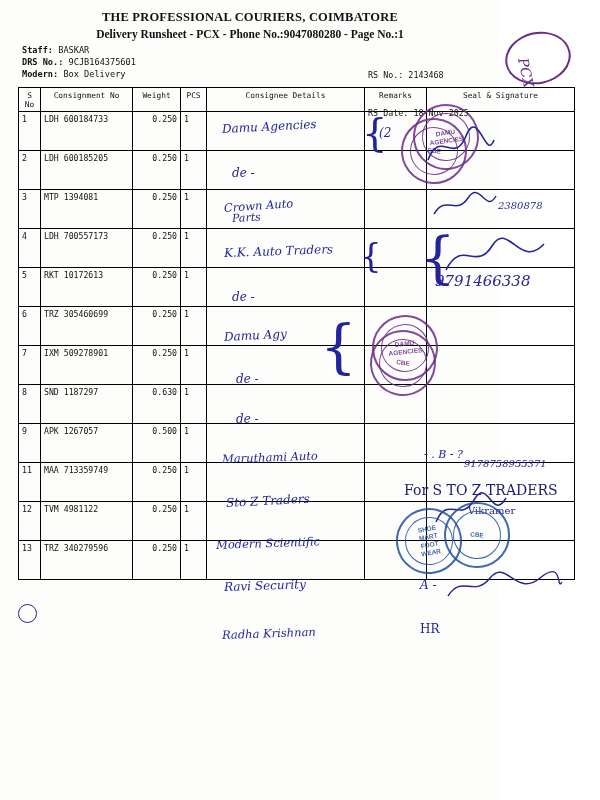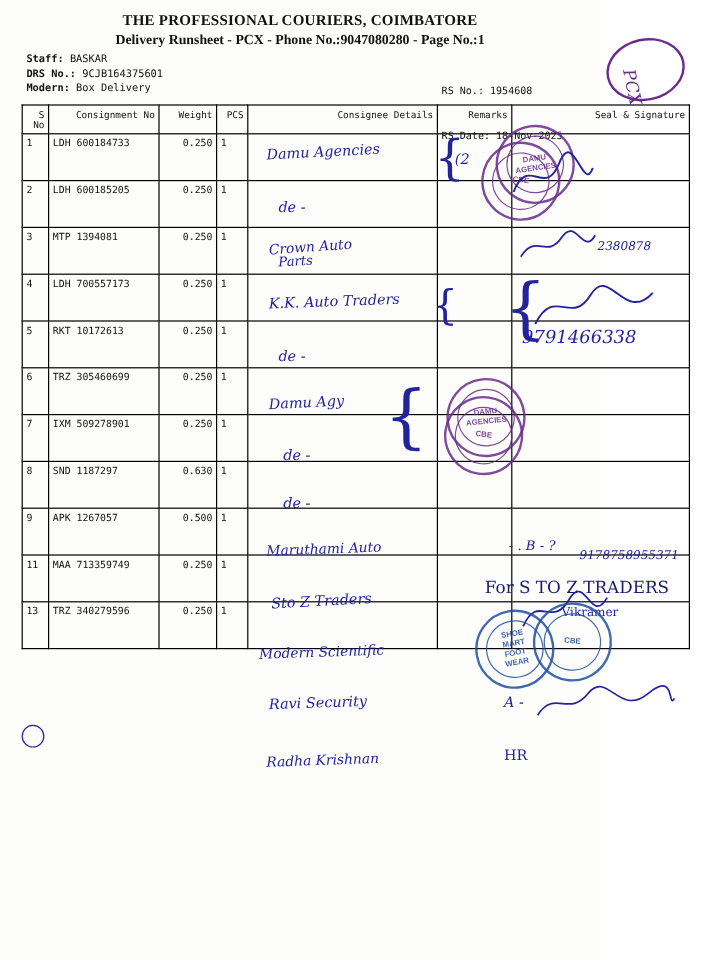--- a/index.html
+++ b/index.html
@@ -64,21 +64,21 @@
     border: 1px solid #000;
     font-size: 8.2px;
     font-family: "DejaVu Sans Mono", monospace;
     padding: 2px 3px;
     vertical-align: top;
     background: transparent;
   }
   table.runsheet th {
     font-weight: normal;
     font-size: 7.8px;
-    text-align: right;
+    text-align: center;
     height: 12px;
     padding-top: 3px;
   }
   td.sno { text-align: left; }
   td.weight, th.weight { text-align: right; }
   td.pcs, th.pcs { text-align: left; }
   tr.datarow td { height: 34px; }
   .col-sno { width: 22px; }
   .col-cn { width: 92px; }
   .col-wt { width: 48px; }
@@ -154,21 +154,21 @@
 
   <div class="company-title">THE PROFESSIONAL COURIERS, COIMBATORE</div>
   <div class="doc-title">Delivery Runsheet - PCX - Phone No.:9047080280 - Page No.:1</div>
 
   <div class="meta">
     <div><b>Staff:</b> <span>BASKAR</span></div>
     <div><b>DRS No.:</b> <span>9CJB164375601</span></div>
     <div><b>Modern:</b> <span>Box Delivery</span></div>
 
     <div class="rs-block">
-      <div><span>RS No.:</span> <span>1954608</span></div>
+      <div><span>RS No.:</span> <span>2143468</span></div>
       <div><span>RS Date:</span> <span>18-Nov-2025</span></div>
     </div>
   </div>
 
   <table class="runsheet">
     <colgroup>
       <col class="col-sno">
         <col class="col-cn">
         <col class="col-wt">
         <col class="col-pcs">
@@ -272,20 +272,29 @@
       <tr class="datarow">
         <td class="sno">11</td>
         <td>MAA 713359749</td>
         <td class="weight">0.250</td>
         <td class="pcs">1</td>
         <td></td>
         <td></td>
         <td></td>
       </tr>
       <tr class="datarow">
+        <td class="sno">12</td>
+        <td>TVM 4981122</td>
+        <td class="weight">0.250</td>
+        <td class="pcs">1</td>
+        <td></td>
+        <td></td>
+        <td></td>
+      </tr>
+      <tr class="datarow">
         <td class="sno">13</td>
         <td>TRZ 340279596</td>
         <td class="weight">0.250</td>
         <td class="pcs">1</td>
         <td></td>
         <td></td>
         <td></td>
       </tr>
     </tbody>
   </table>
@@ -341,21 +350,21 @@
       <div class="ring"></div>
       <div class="inner">CBE</div>
     </div>
 
     <div class="hw" style="left:236px;top:372px;font-size:12px;">de -</div>
 
     <div class="hw" style="left:236px;top:412px;font-size:12px;">de -</div>
 
     <div class="hw" style="left:222px;top:452px;font-size:11.5px;transform:rotate(-2deg);">Maruthami Auto</div>
     <div class="hw" style="left:424px;top:448px;font-size:11px;">- . B - ?</div>
-    <div class="hw small" style="left:483px;top:458px;">9178758955371</div>
+    <div class="hw small" style="left:464px;top:458px;">9178758955371</div>
 
     <div class="hw" style="left:226px;top:496px;font-size:12px;transform:rotate(-3deg);">Sto  Z Traders</div>
     <div class="hw" style="left:404px;top:482px;font-size:14px;font-style:normal;color:#1a1a6e;">For S TO Z TRADERS</div>
     <svg class="sig-svg" style="left:430px;top:492px;" width="80" height="36">
       <path d="M6 30 C 18 2, 30 32, 44 8 S 62 30, 76 6" stroke="#23239c" stroke-width="1.5" fill="none"></path>
     </svg>
     <div class="hw small" style="left:468px;top:505px;font-style:normal;">Vikramer</div>
 
     <div class="stamp blue" style="left:396px;top:508px;width:62px;height:62px;transform:rotate(-10deg);">
       <div class="ring"></div>

